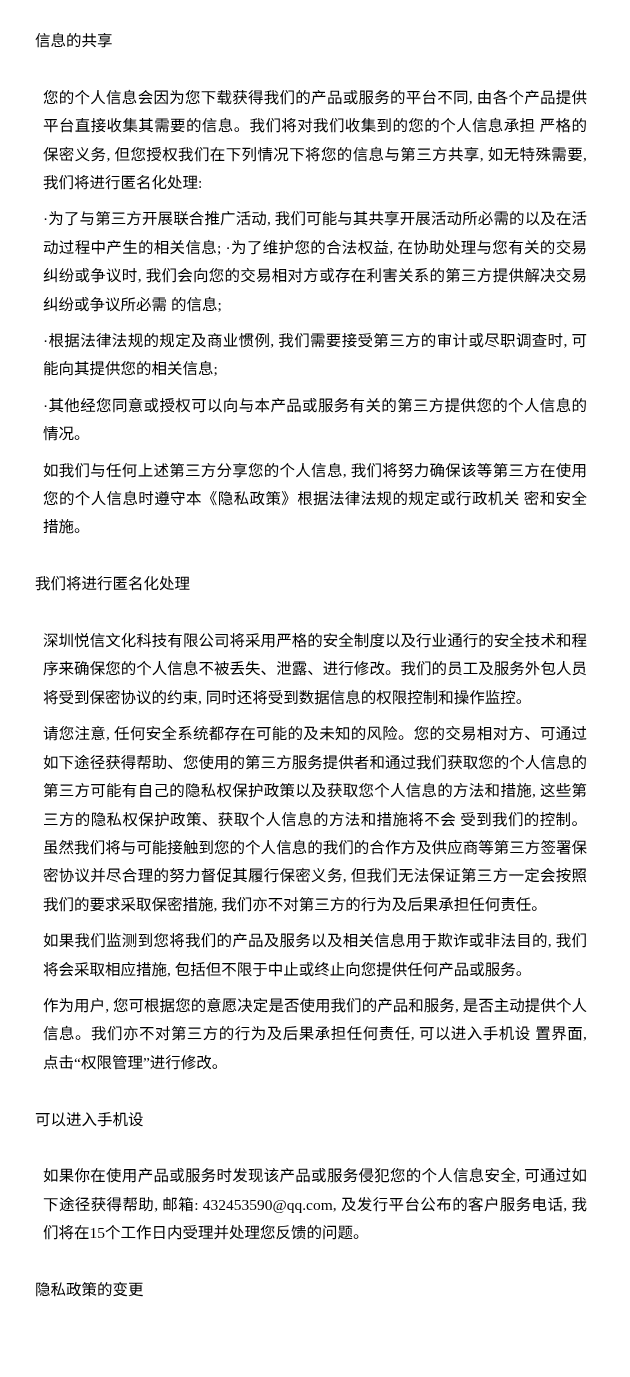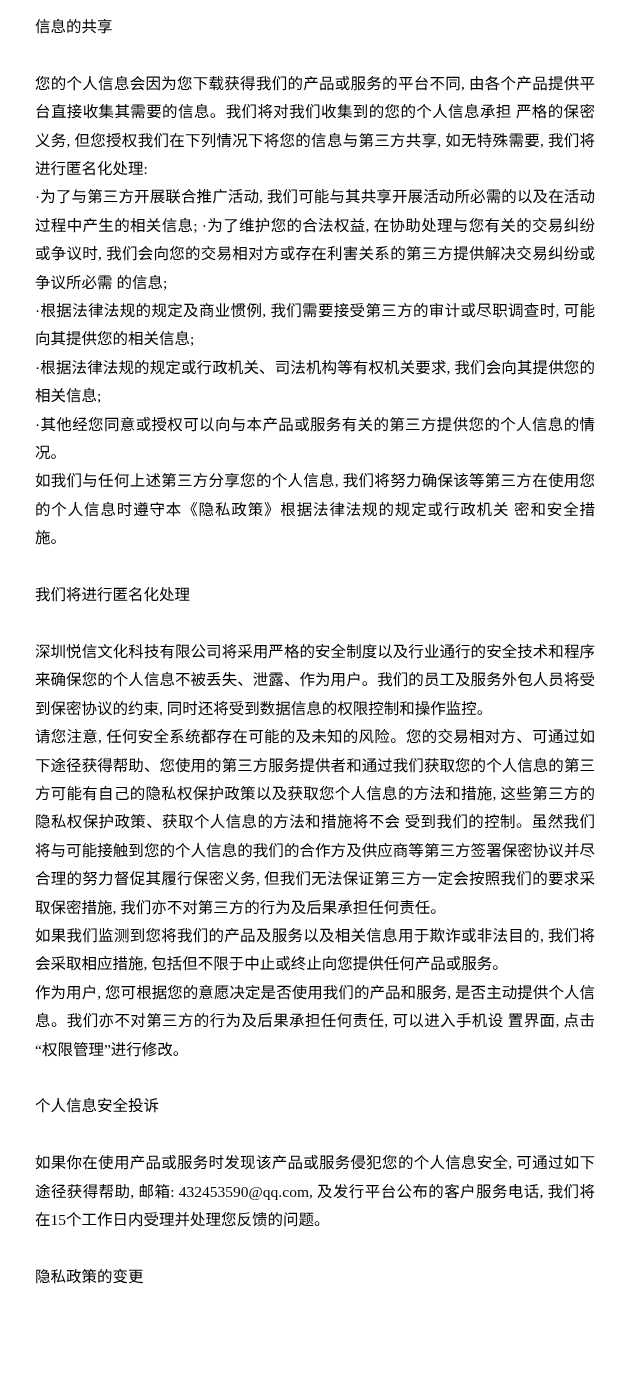--- a/index.html
+++ b/index.html
@@ -16,46 +16,45 @@
     font-size: 15.5px;
     line-height: 28.4px;
     text-align: justify;
   }
   .section-heading {
     font-size: 15.5px;
     font-weight: normal;
     margin: 28.4px 0;
     text-align: left;
   }
-  .doc-section:first-child .section-heading { margin-top: 2px; }
-  .doc-paragraph { margin: 0; }
+  .doc-section:first-child .section-heading { margin-top: 16px; }
+  .doc-paragraph { margin: 8px; }
 </style>
 </head>
 <body>
 
 <main class="doc">
   <div id="sections">
       <section class="doc-section">
         <h2 class="section-heading">信息的共享</h2>
         <p class="doc-paragraph">您的个人信息会因为您下载获得我们的产品或服务的平台不同, 由各个产品提供平台直接收集其需要的信息。我们将对我们收集到的您的个人信息承担 严格的保密义务, 但您授权我们在下列情况下将您的信息与第三方共享, 如无特殊需要, 我们将进行匿名化处理:</p>
         <p class="doc-paragraph">·为了与第三方开展联合推广活动, 我们可能与其共享开展活动所必需的以及在活动过程中产生的相关信息; ·为了维护您的合法权益, 在协助处理与您有关的交易纠纷或争议时, 我们会向您的交易相对方或存在利害关系的第三方提供解决交易纠纷或争议所必需 的信息;</p>
         <p class="doc-paragraph">·根据法律法规的规定及商业惯例, 我们需要接受第三方的审计或尽职调查时, 可能向其提供您的相关信息;</p>
-        <p class="doc-paragraph">·根据法律法规的规定或行政机关、司法机构等有权机关要求, 我们会向其提供您的相关信息;</p>
         <p class="doc-paragraph">·其他经您同意或授权可以向与本产品或服务有关的第三方提供您的个人信息的情况。</p>
         <p class="doc-paragraph">如我们与任何上述第三方分享您的个人信息, 我们将努力确保该等第三方在使用您的个人信息时遵守本《隐私政策》根据法律法规的规定或行政机关 密和安全措施。</p>
       </section>
       <section class="doc-section">
         <h2 class="section-heading">我们将进行匿名化处理</h2>
-        <p class="doc-paragraph">深圳悦信文化科技有限公司将采用严格的安全制度以及行业通行的安全技术和程序来确保您的个人信息不被丢失、泄露、作为用户。我们的员工及服务外包人员将受到保密协议的约束, 同时还将受到数据信息的权限控制和操作监控。</p>
+        <p class="doc-paragraph">深圳悦信文化科技有限公司将采用严格的安全制度以及行业通行的安全技术和程序来确保您的个人信息不被丢失、泄露、进行修改。我们的员工及服务外包人员将受到保密协议的约束, 同时还将受到数据信息的权限控制和操作监控。</p>
         <p class="doc-paragraph">请您注意, 任何安全系统都存在可能的及未知的风险。您的交易相对方、可通过如下途径获得帮助、您使用的第三方服务提供者和通过我们获取您的个人信息的第三方可能有自己的隐私权保护政策以及获取您个人信息的方法和措施, 这些第三方的隐私权保护政策、获取个人信息的方法和措施将不会 受到我们的控制。虽然我们将与可能接触到您的个人信息的我们的合作方及供应商等第三方签署保密协议并尽合理的努力督促其履行保密义务, 但我们无法保证第三方一定会按照我们的要求采取保密措施, 我们亦不对第三方的行为及后果承担任何责任。</p>
         <p class="doc-paragraph">如果我们监测到您将我们的产品及服务以及相关信息用于欺诈或非法目的, 我们将会采取相应措施, 包括但不限于中止或终止向您提供任何产品或服务。</p>
         <p class="doc-paragraph">作为用户, 您可根据您的意愿决定是否使用我们的产品和服务, 是否主动提供个人信息。我们亦不对第三方的行为及后果承担任何责任, 可以进入手机设 置界面, 点击“权限管理”进行修改。</p>
       </section>
       <section class="doc-section">
-        <h2 class="section-heading">个人信息安全投诉</h2>
+        <h2 class="section-heading">可以进入手机设</h2>
         <p class="doc-paragraph">如果你在使用产品或服务时发现该产品或服务侵犯您的个人信息安全, 可通过如下途径获得帮助, 邮箱: 432453590@qq.com, 及发行平台公布的客户服务电话, 我们将在15个工作日内受理并处理您反馈的问题。</p>
       </section>
       <section class="doc-section">
         <h2 class="section-heading">隐私政策的变更</h2>
       </section>
     </div>
 
 </main>
 
 </body></html>

